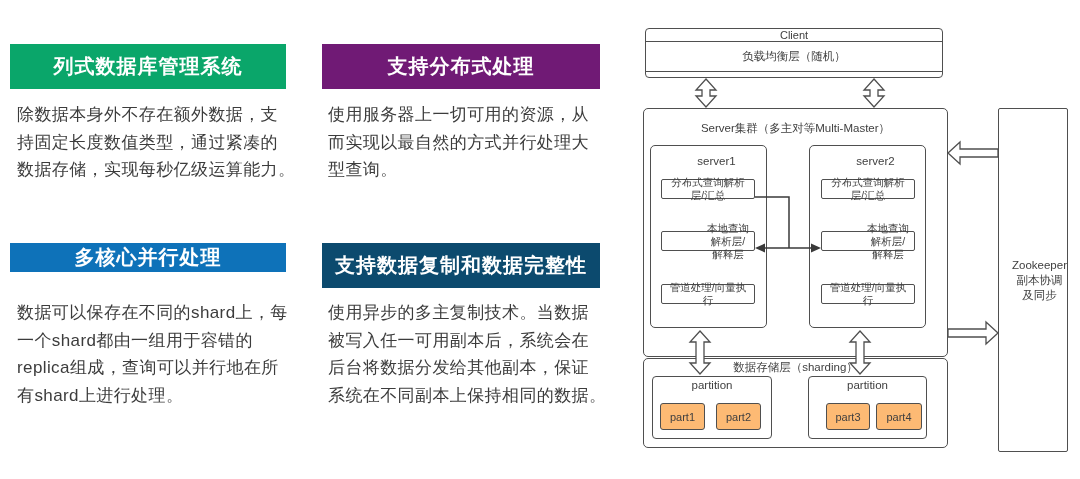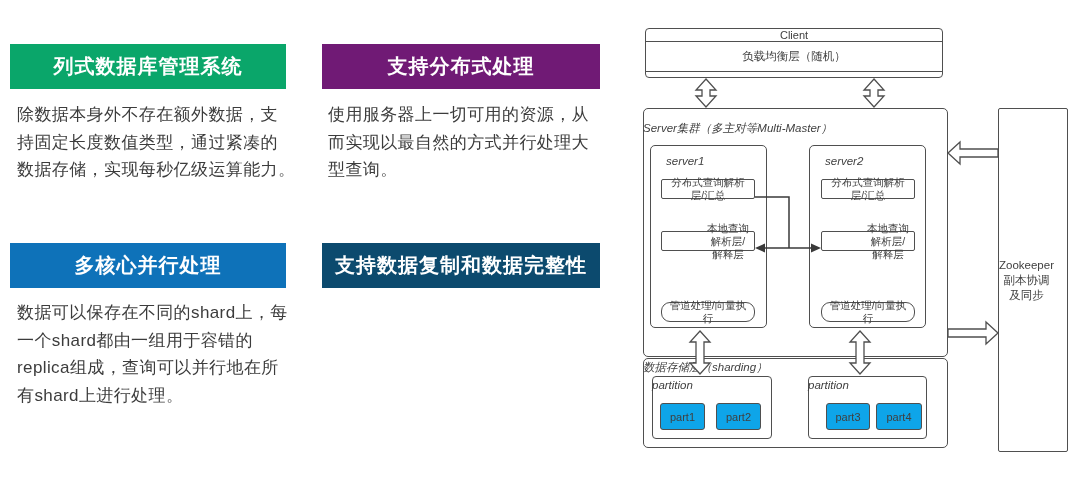--- a/index.html
+++ b/index.html
@@ -33,40 +33,40 @@
     margin: 0;
     font-size: 17px;
     line-height: 27.5px;
     color: #3c3c3c;
     letter-spacing: 0.4px;
     white-space: pre-line;
     text-align: left;
   }
   .hdr1 { left: 10px;  top: 44px;  width: 276px; height: 45px; }
   .hdr2 { left: 322px; top: 44px;  width: 278px; height: 45px; }
-  .hdr3 { left: 10px;  top: 243px; width: 276px; height: 45px; }
+  .hdr3 { left: 10px;  top: 243px; width: 276px; height: 29px; }
   .hdr4 { left: 322px; top: 243px; width: 278px; height: 45px; }
   .bdy1 { left: 17px;  top: 101px; width: 292px; }
   .bdy2 { left: 328px; top: 101px; width: 292px; }
   .bdy3 { left: 17px;  top: 299px; width: 296px; }
   .bdy4 { left: 328px; top: 299px; width: 296px; }
 
   
   .dbox {
     position: absolute;
     background: #ffffff;
     border: 1.4px solid #4f4f4f;
     border-radius: 5px;
     color: #404040;
   }
   .dlabel {
     position: absolute;
     width: 100%;
-    color: #404040;
-    font-style: italic;
+    text-align: center;
+    color: #404040;
   }
   .client-box     { left: 645px; top: 28px;  width: 298px; height: 50px; display: flex; flex-direction: column; border-radius: 4px; }
   .client-title   { flex: none; height: 13px; border-bottom: 1.2px solid #4f4f4f; text-align: center; font-size: 11px; line-height: 12px; }
   .client-mid     { flex: 1; display: flex; align-items: center; justify-content: center; font-size: 11.5px; text-align: center; }
   .client-footer  { flex: none; height: 6px; border-top: 1.2px solid #4f4f4f; }
 
   .cluster-box    { left: 643px; top: 108px; width: 305px; height: 249px; }
   .cluster-title  { top: 121px; left: 643px; width: 305px; font-size: 11.5px; }
 
   .server-box     { width: 117px; height: 183px; top: 145px; border-radius: 5px; }
@@ -89,53 +89,53 @@
     text-align: center;
     font-size: 10.5px;
     line-height: 13px;
     white-space: pre-line;
     color: #404040;
   }
   .lx1 { left: 661px; }
   .lx2 { left: 821px; }
   .ly1 { top: 179px; }
   .ly2 { top: 231px; padding-left: 40px; }
-  .ly3 { top: 302px; border-radius: 9px; }
+  .ly3 { top: 284px; }
 
   .storage-box    { left: 643px; top: 358px; width: 305px; height: 90px; }
   .storage-title  { top: 360px; left: 643px; width: 305px; font-size: 11.5px; }
 
   .partition-box  { top: 376px; height: 63px; border-radius: 4px; }
   .pt1 { left: 652px; width: 120px; }
   .pt2 { left: 808px; width: 119px; }
   .partition-label{ top: 379px; font-size: 11.5px; }
   .pl1 { left: 652px; width: 120px; }
   .pl2 { left: 808px; width: 119px; }
 
   .part-box {
     position: absolute;
     top: 403px;
     height: 27px;
     border: 1.2px solid #4f4f4f;
     border-radius: 3px;
-    background: #0ea5e9;
+    background: #fdba74;
     display: flex;
     align-items: center;
     justify-content: center;
     font-size: 11px;
     color: #404040;
   }
   .pb1 { left: 660px; width: 45px; }
   .pb2 { left: 716px; width: 45px; }
   .pb3 { left: 826px; width: 44px; }
   .pb4 { left: 876px; width: 46px; }
 
   .zk-box {
     left: 998px; top: 108px; width: 70px; height: 344px;
-    display: flex; align-items: center; justify-content: flex-start;
+    display: flex; align-items: center; justify-content: flex-end;
     border-radius: 2px;
   }
   .zk-label {
     font-size: 11.5px;
     line-height: 15px;
     text-align: center;
     white-space: pre-line;
     color: #404040;
   }
 
@@ -172,20 +172,24 @@
     <h2>多核心并行处理</h2>
   </div>
   <p class="card-body bdy3">数据可以保存在不同的shard上，每
 一个shard都由一组用于容错的
 replica组成，查询可以并行地在所
 有shard上进行处理。</p>
 
   <div class="card-header hdr4" style="background-color: #0c4a6e;">
     <h2>支持数据复制和数据完整性</h2>
   </div>
+  <p class="card-body bdy4">使用异步的多主复制技术。当数据
+被写入任一可用副本后，系统会在
+后台将数据分发给其他副本，保证
+系统在不同副本上保持相同的数据。</p>
 
   <div class="dbox client-box">
     <div class="client-title">Client</div>
     <div class="client-mid">负载均衡层（随机）</div>
     <div class="client-footer"></div>
   </div>
 
   <div class="dbox cluster-box"></div>
   <div class="dlabel cluster-title">Server集群（多主对等Multi-Master）</div>
 

